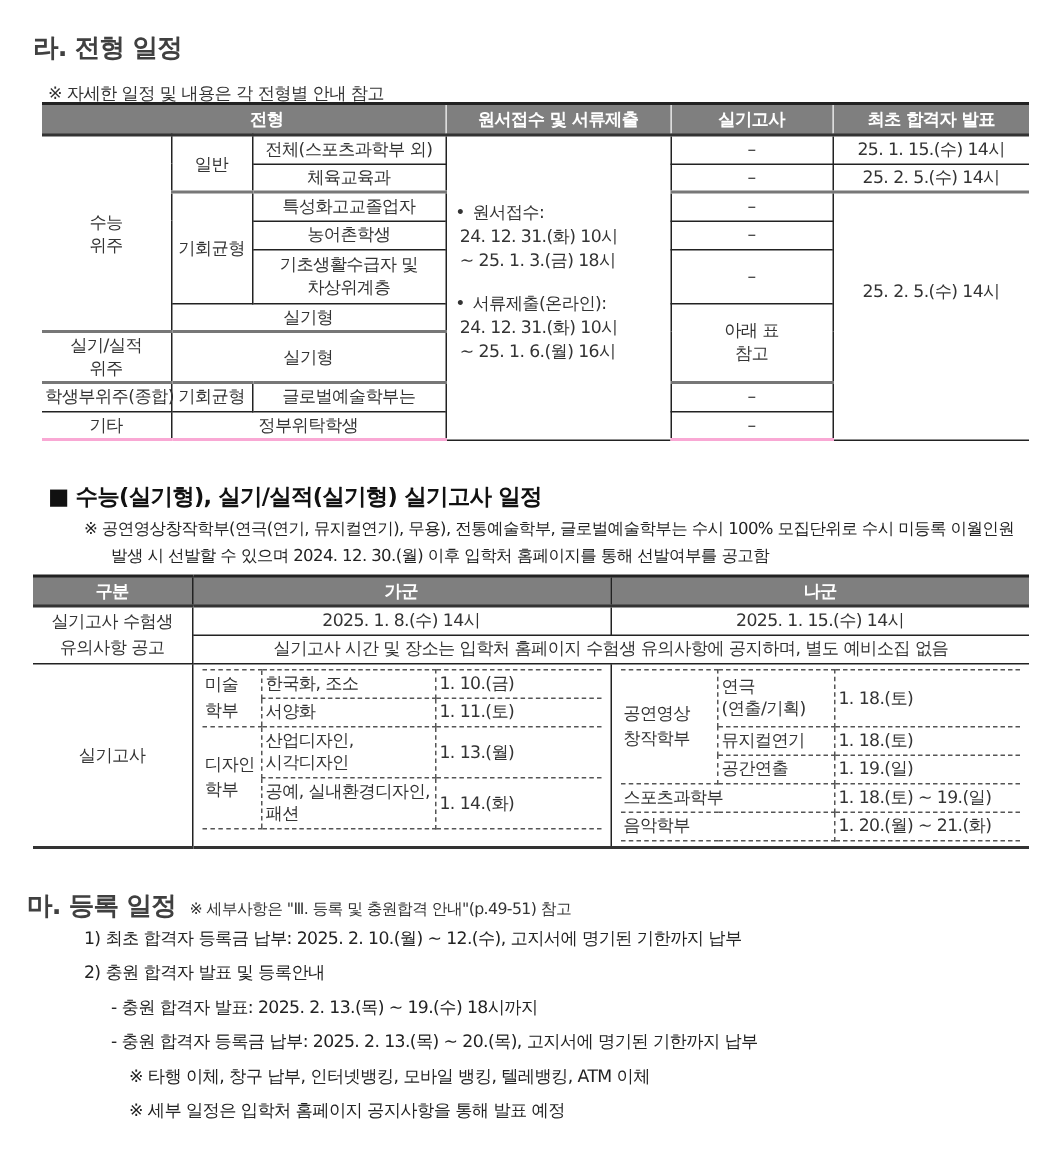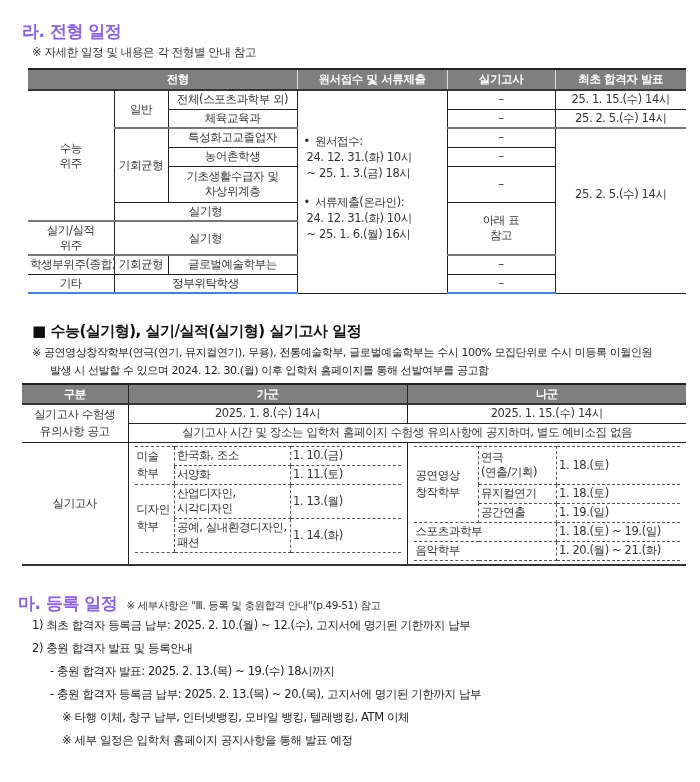--- a/index.html
+++ b/index.html
@@ -1,54 +1,54 @@
 <!DOCTYPE html>
 <html><head>
 <meta charset="utf-8">
 <style>
   * { box-sizing: border-box; margin: 0; padding: 0; }
   html, body { width: 700px; height: 782px; background: #ffffff; overflow: hidden; }
   body { font-family: "DejaVu Sans", "Liberation Sans", sans-serif; color: #222; position: relative; }
   .abs { position: absolute; }
-  .h1 { font-size: 17px; font-weight: bold; color: #8b5cf6; letter-spacing: -0.5px; }
+  .h1 { font-size: 17px; font-weight: bold; color: #404040; letter-spacing: -0.5px; }
   .note { font-size: 11.5px; color: #333; letter-spacing: -0.4px; }
   .sub { font-size: 15px; font-weight: bold; color: #111; letter-spacing: -0.5px; }
-  .body-line { font-size: 11.5px; color: #222; letter-spacing: -0.4px; white-space: nowrap; }
+  .body-line { font-size: 11.5px; color: #222; letter-spacing: -0.4px; white-space: nowrap; margin-left: 24px; }
 
   
   table { border-collapse: collapse; table-layout: fixed; }
   .t1 { position: absolute; left: 28px; top: 68px; width: 658px; font-size: 11.5px; letter-spacing: -0.4px; }
   .t1 th { background: #7f7f7f; color: #fff; font-weight: bold; height: 21px; border-left: 1px solid #ddd; border-top: 2px solid #222; border-bottom: 2px solid #333; font-size: 11.5px; }
   .t1 th:first-child { border-left: none; padding-left: 31px; }
   .t1 td { border: 1px solid #222; text-align: center; vertical-align: middle; height: 19px; padding: 0 2px; line-height: 15px; color: #333; }
   .t1 td.nol { border-left: none; }
   .t1 td.nor { border-right: none; }
   .t1 tr.thick td { border-top: 2px solid #777; }
-  .t1 tr.last td { border-bottom: 2px solid #3b82f6; }
+  .t1 tr.last td { border-bottom: 2px solid #f9a8d4; }
   .t1 td.left { text-align: left; vertical-align: top; padding: 8px 4px 0 6px; line-height: 16px; }
 
   
   .t2 { position: absolute; left: 22px; top: 383px; width: 664px; font-size: 11.5px; letter-spacing: -0.4px; }
   .t2 th { background: #7f7f7f; color: #fff; font-weight: bold; height: 20px; border-top: 2px solid #222; border-bottom: 2px solid #333; border-left: 1px solid #222; }
   .t2 th:first-child { border-left: none; }
   .t2 td { border: 1px solid #222; text-align: center; vertical-align: middle; color: #333; height: 19px; line-height: 15px; }
   .t2 td.nol { border-left: none; }
   .t2 td.nor { border-right: none; }
   .t2 tr.last > td { border-bottom: 2px solid #333; }
   .inner { border-collapse: collapse; width: 100%; font-size: 11.5px; }
   .inner td { border: 1px dashed #555; text-align: left; padding: 0 2px; height: 19px; line-height: 15px; vertical-align: middle; color: #333; }
   .inner td.nb { border-left: none; }
   .inner td.nbr { border-right: none; }
   .bullet::before { content: "•"; margin-right: 5px; }
 </style>
 </head>
 <body>
 
 <div class="abs h1" style="left:22px; top:20px;">라. 전형 일정</div>
-<div class="abs note" style="left:32px; top:45px;">※ 자세한 일정 및 내용은 각 전형별 안내 참고</div>
+<div class="abs note" style="left:32px; top:55px;">※ 자세한 일정 및 내용은 각 전형별 안내 참고</div>
 
 <table class="t1">
   <colgroup>
     <col style="width:86px">
       <col style="width:54px">
       <col style="width:129px">
     <col style="width:150px">
       <col style="width:108px">
       <col style="width:131px">
   </colgroup>

